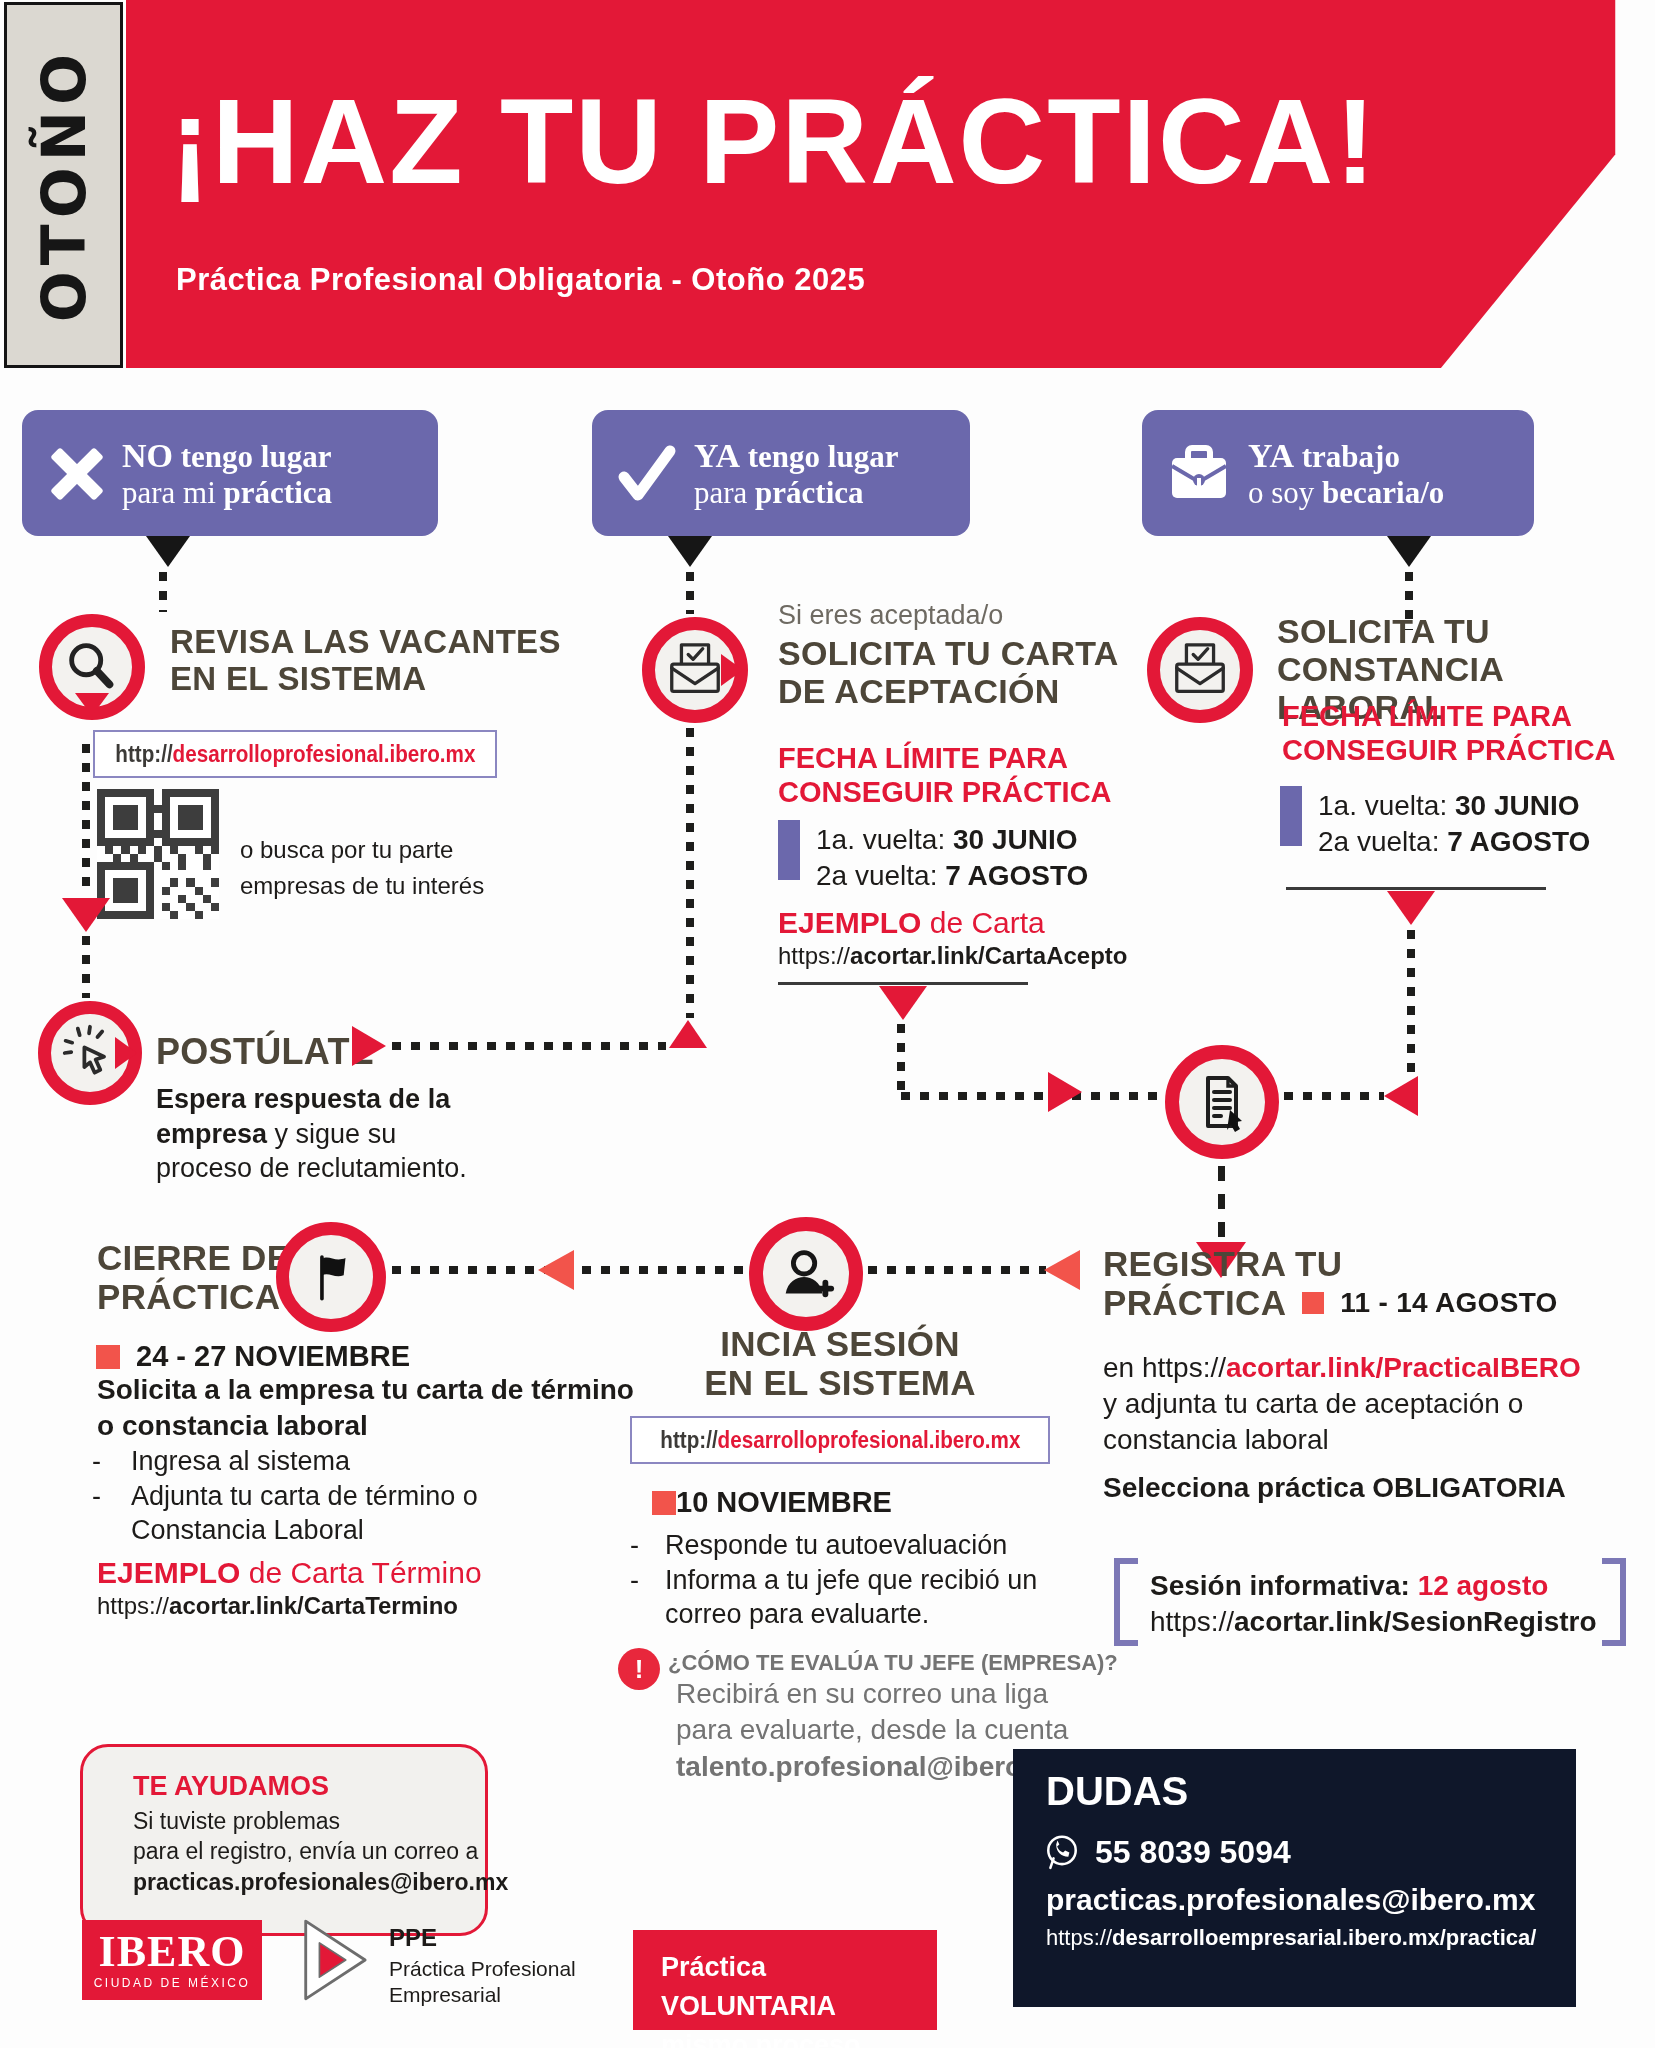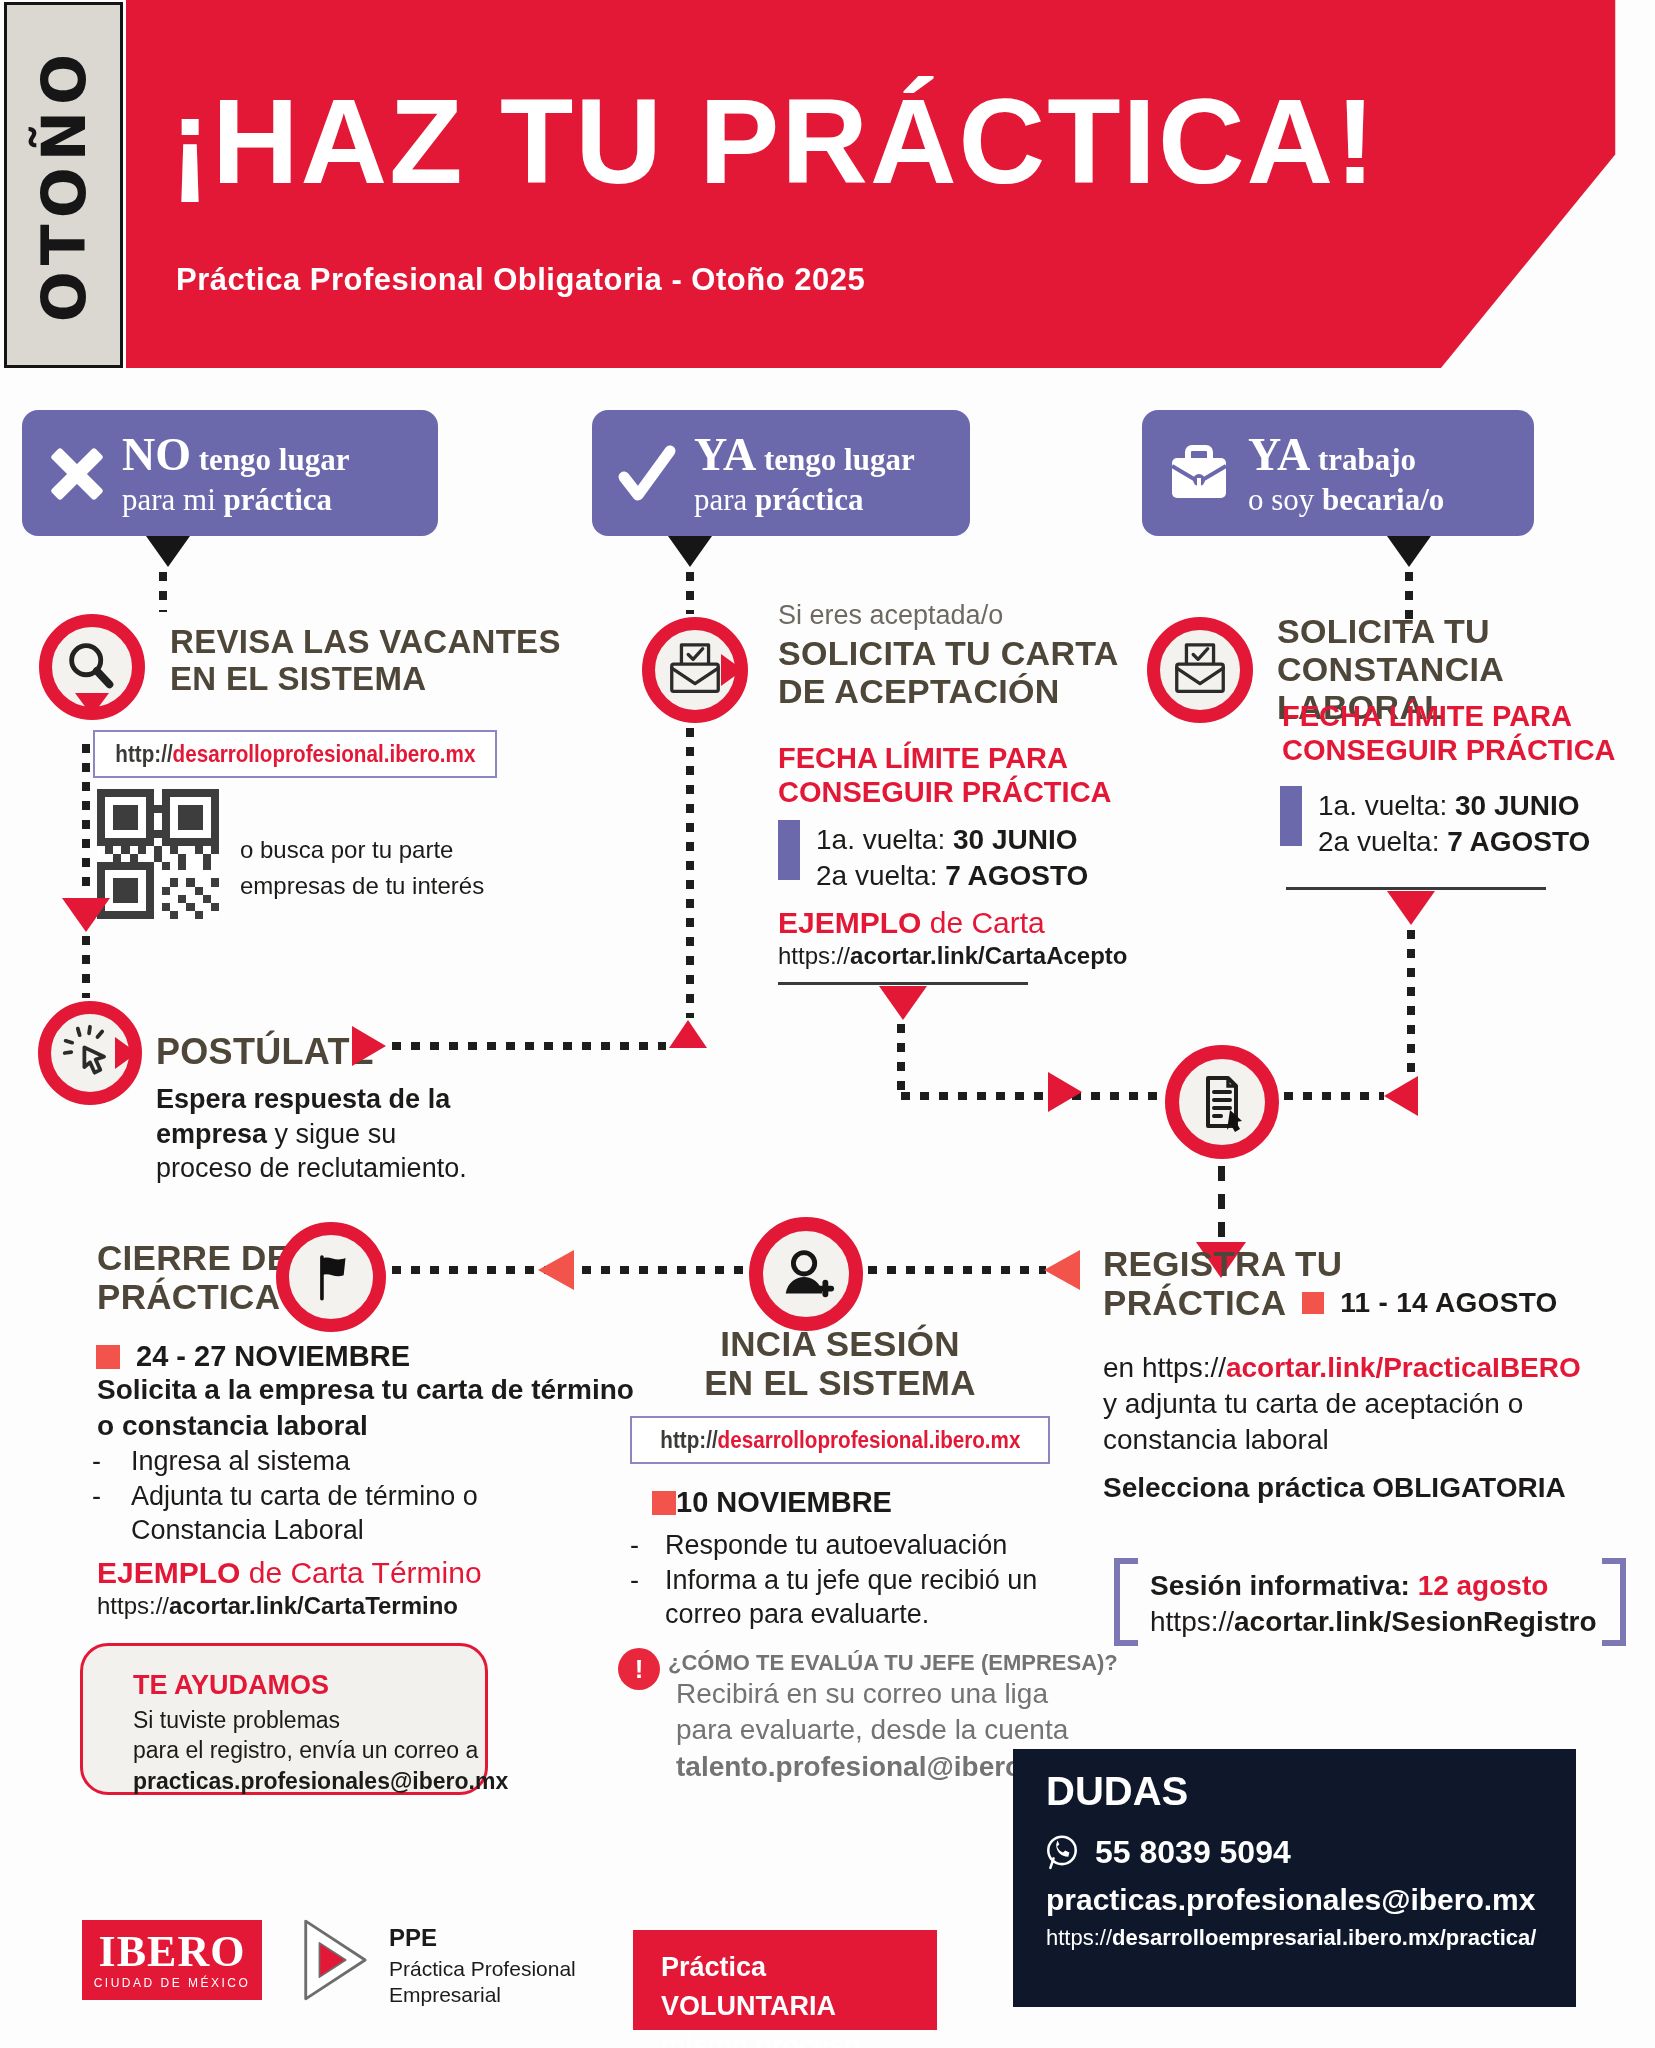--- a/index.html
+++ b/index.html
@@ -7,21 +7,21 @@
   .abs{position:absolute;}
   
   .season-box{left:4px;top:2px;width:119px;height:366px;background:#DBD8D1;border:3px solid #141414;box-sizing:border-box;display:flex;align-items:center;justify-content:center;}
   .season-text{writing-mode:vertical-rl;transform:rotate(180deg);font-weight:bold;font-size:60px;letter-spacing:6px;color:#161616;font-family:"DejaVu Sans",sans-serif;}
   .banner{left:126px;top:0;width:1529px;height:368px;background:#E31837;clip-path:polygon(0 0,97.4% 0,97.4% 42%,86% 100%,0 100%);}
   .banner-title{left:170px;top:72px;color:#fff;font-weight:bold;font-size:120px;letter-spacing:2px;}
   .banner-sub{left:176px;top:262px;color:#fff;font-weight:bold;font-size:31px;letter-spacing:0.5px;}
   
   .opt{background:#6B68AC;border-radius:16px;color:#fff;display:flex;align-items:center;box-sizing:border-box;padding:0 18px 0 24px;font-family:"Liberation Serif",serif;}
   .opt .txt{line-height:1.15;}
-  .opt .big{font-size:46px;font-weight:bold;}
+  .opt .big{font-size:34px;font-weight:bold;}
   .opt .l1rest{font-size:31px;font-weight:bold;}
   .opt .l2{font-size:31px;font-weight:normal;}
   .opt .l2 b{font-weight:bold;}
   .xmark{position:relative;width:56px;height:56px;flex:0 0 56px;margin-right:20px;}
   .xmark::before,.xmark::after{content:"";position:absolute;left:24px;top:-2px;width:14px;height:62px;background:#fff;border-radius:3px;}
   .xmark::before{transform:rotate(45deg);}
   .xmark::after{transform:rotate(-45deg);}
   
   .pin{box-sizing:border-box;border-radius:50%;background:#F3F2EF;display:flex;align-items:center;justify-content:center;}
   .ring13{border:13px solid #E31837;}
@@ -380,21 +380,21 @@
         <span><span>Adjunta tu carta de término o</span><br><span>Constancia Laboral</span></span>
       </div>
   </div>
   <div class="abs" style="left:97px;top:1556px;font-size:30px;">
     <b style="color:#E31837;">EJEMPLO</b><span style="color:#E31837;"> de Carta Término</span>
   </div>
   <div class="abs linkline" style="left:97px;top:1592px;">
     <span>https://</span><b>acortar.link/CartaTermino</b>
   </div>
 
-  <div class="abs ayuda-box" style="left:80px;top:1643px;width:408px;height:152px;">
+  <div class="abs ayuda-box" style="left:80px;top:1744px;width:408px;height:192px;">
     <div style="position:absolute;left:50px;top:24px;">
       <div style="color:#E31837;font-weight:bold;font-size:27px;">TE AYUDAMOS</div>
       <div style="color:#1D1B19;font-size:23px;line-height:1.32;margin-top:4px;">
         <div>Si tuviste problemas</div>
         <div>para el registro, envía un correo a</div>
         <div style="font-weight:bold;">practicas.profesionales@ibero.mx</div>
       </div>
     </div>
   </div>
 

